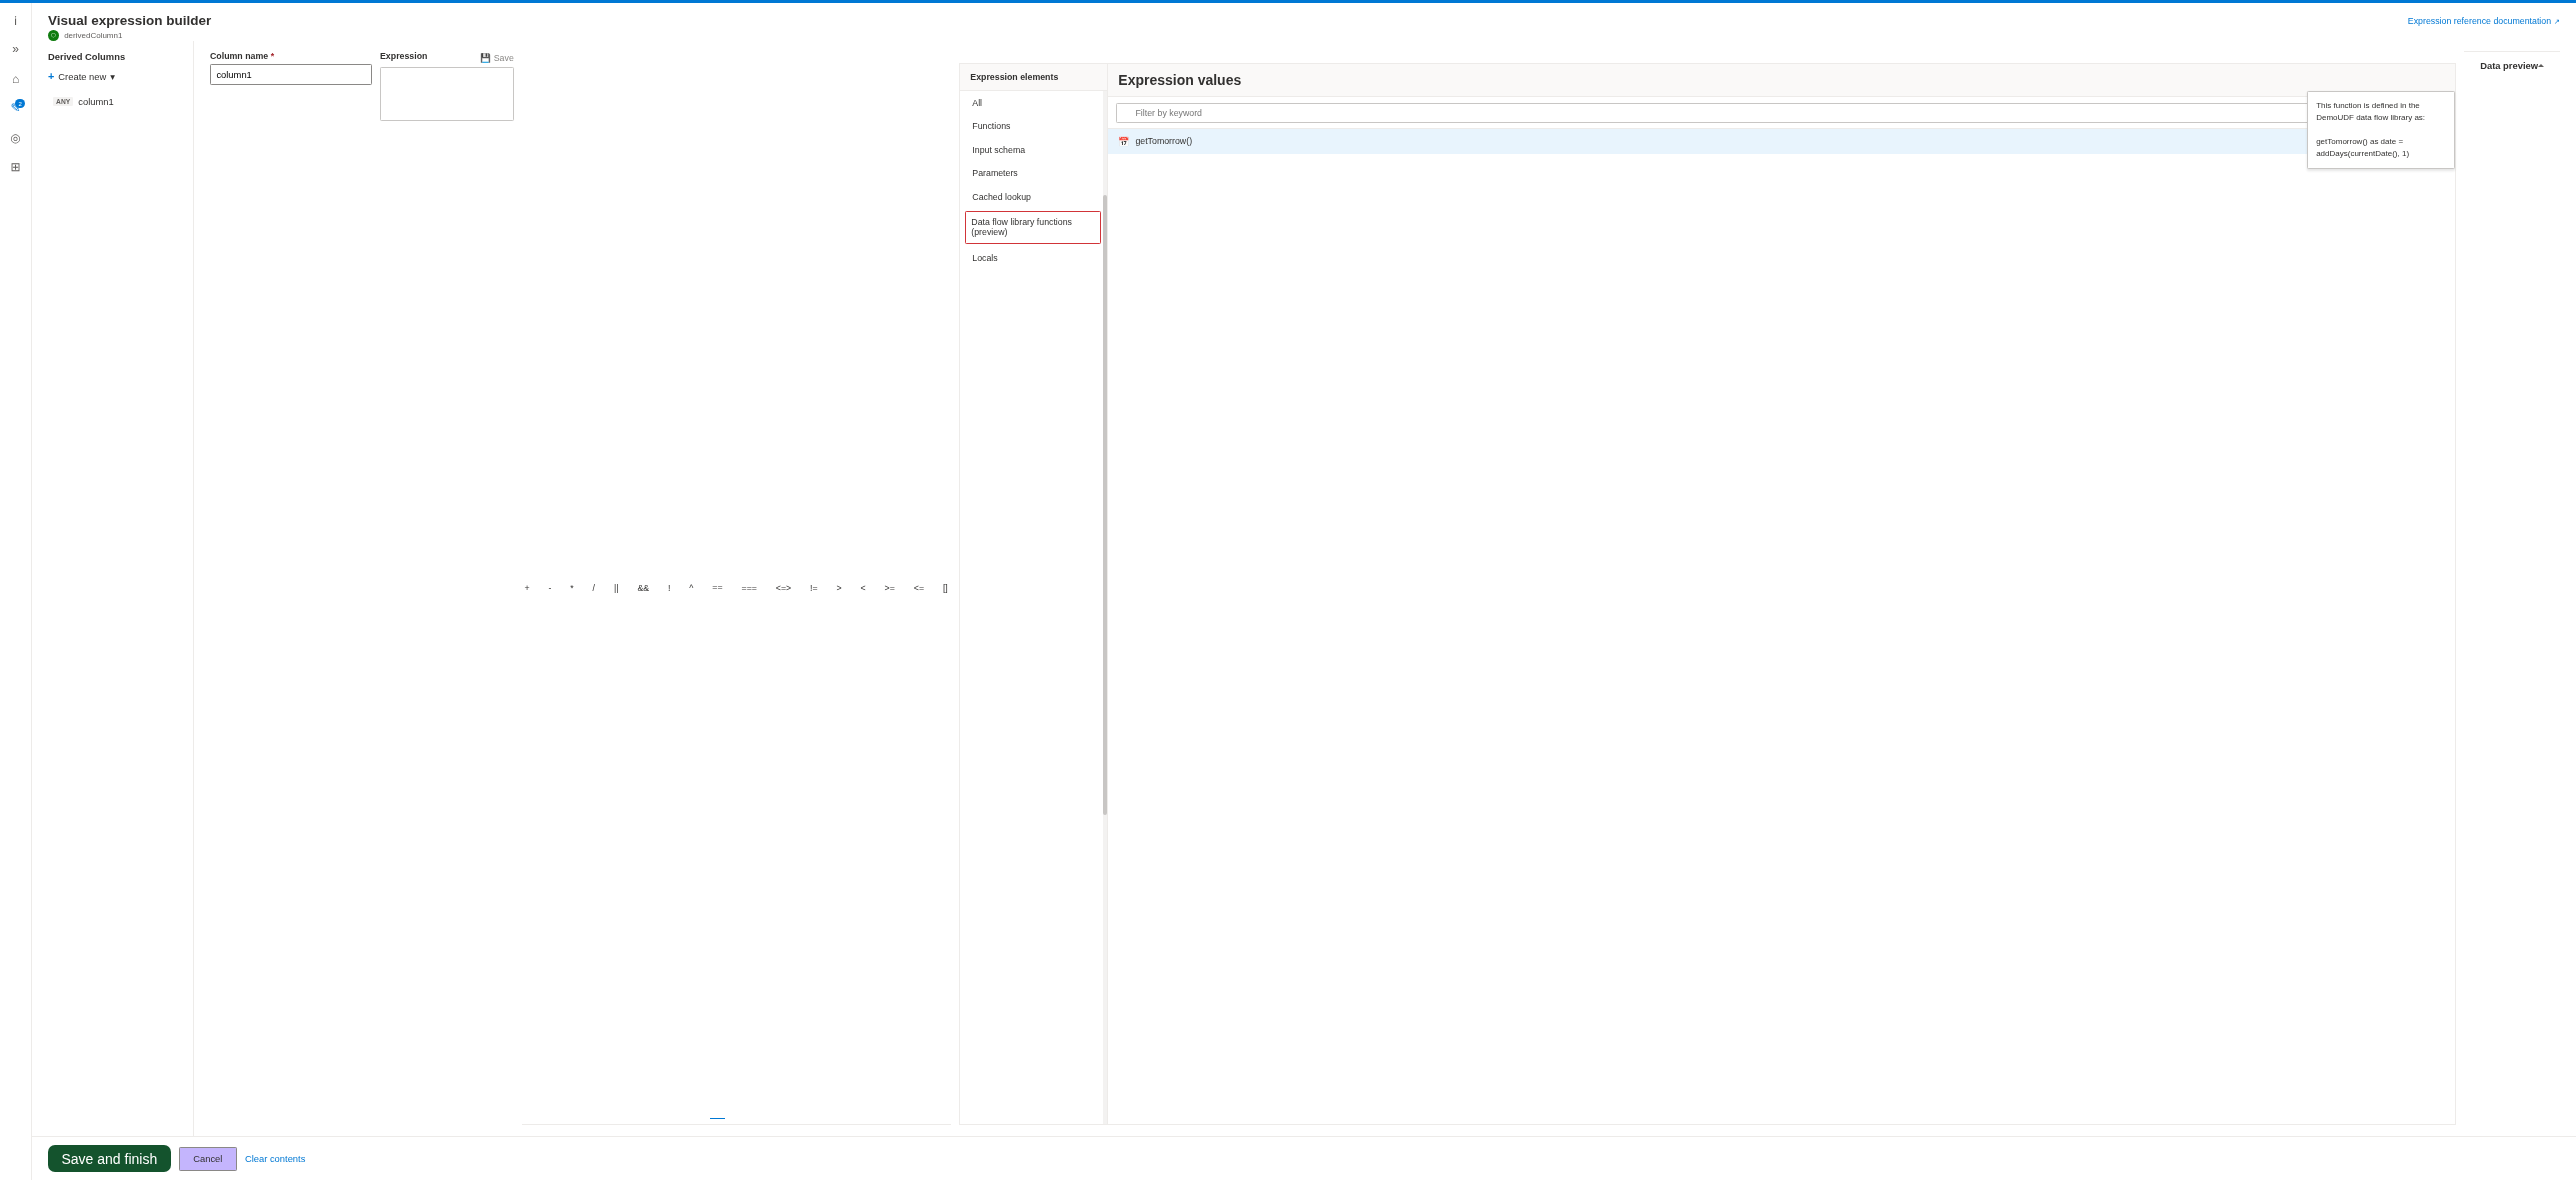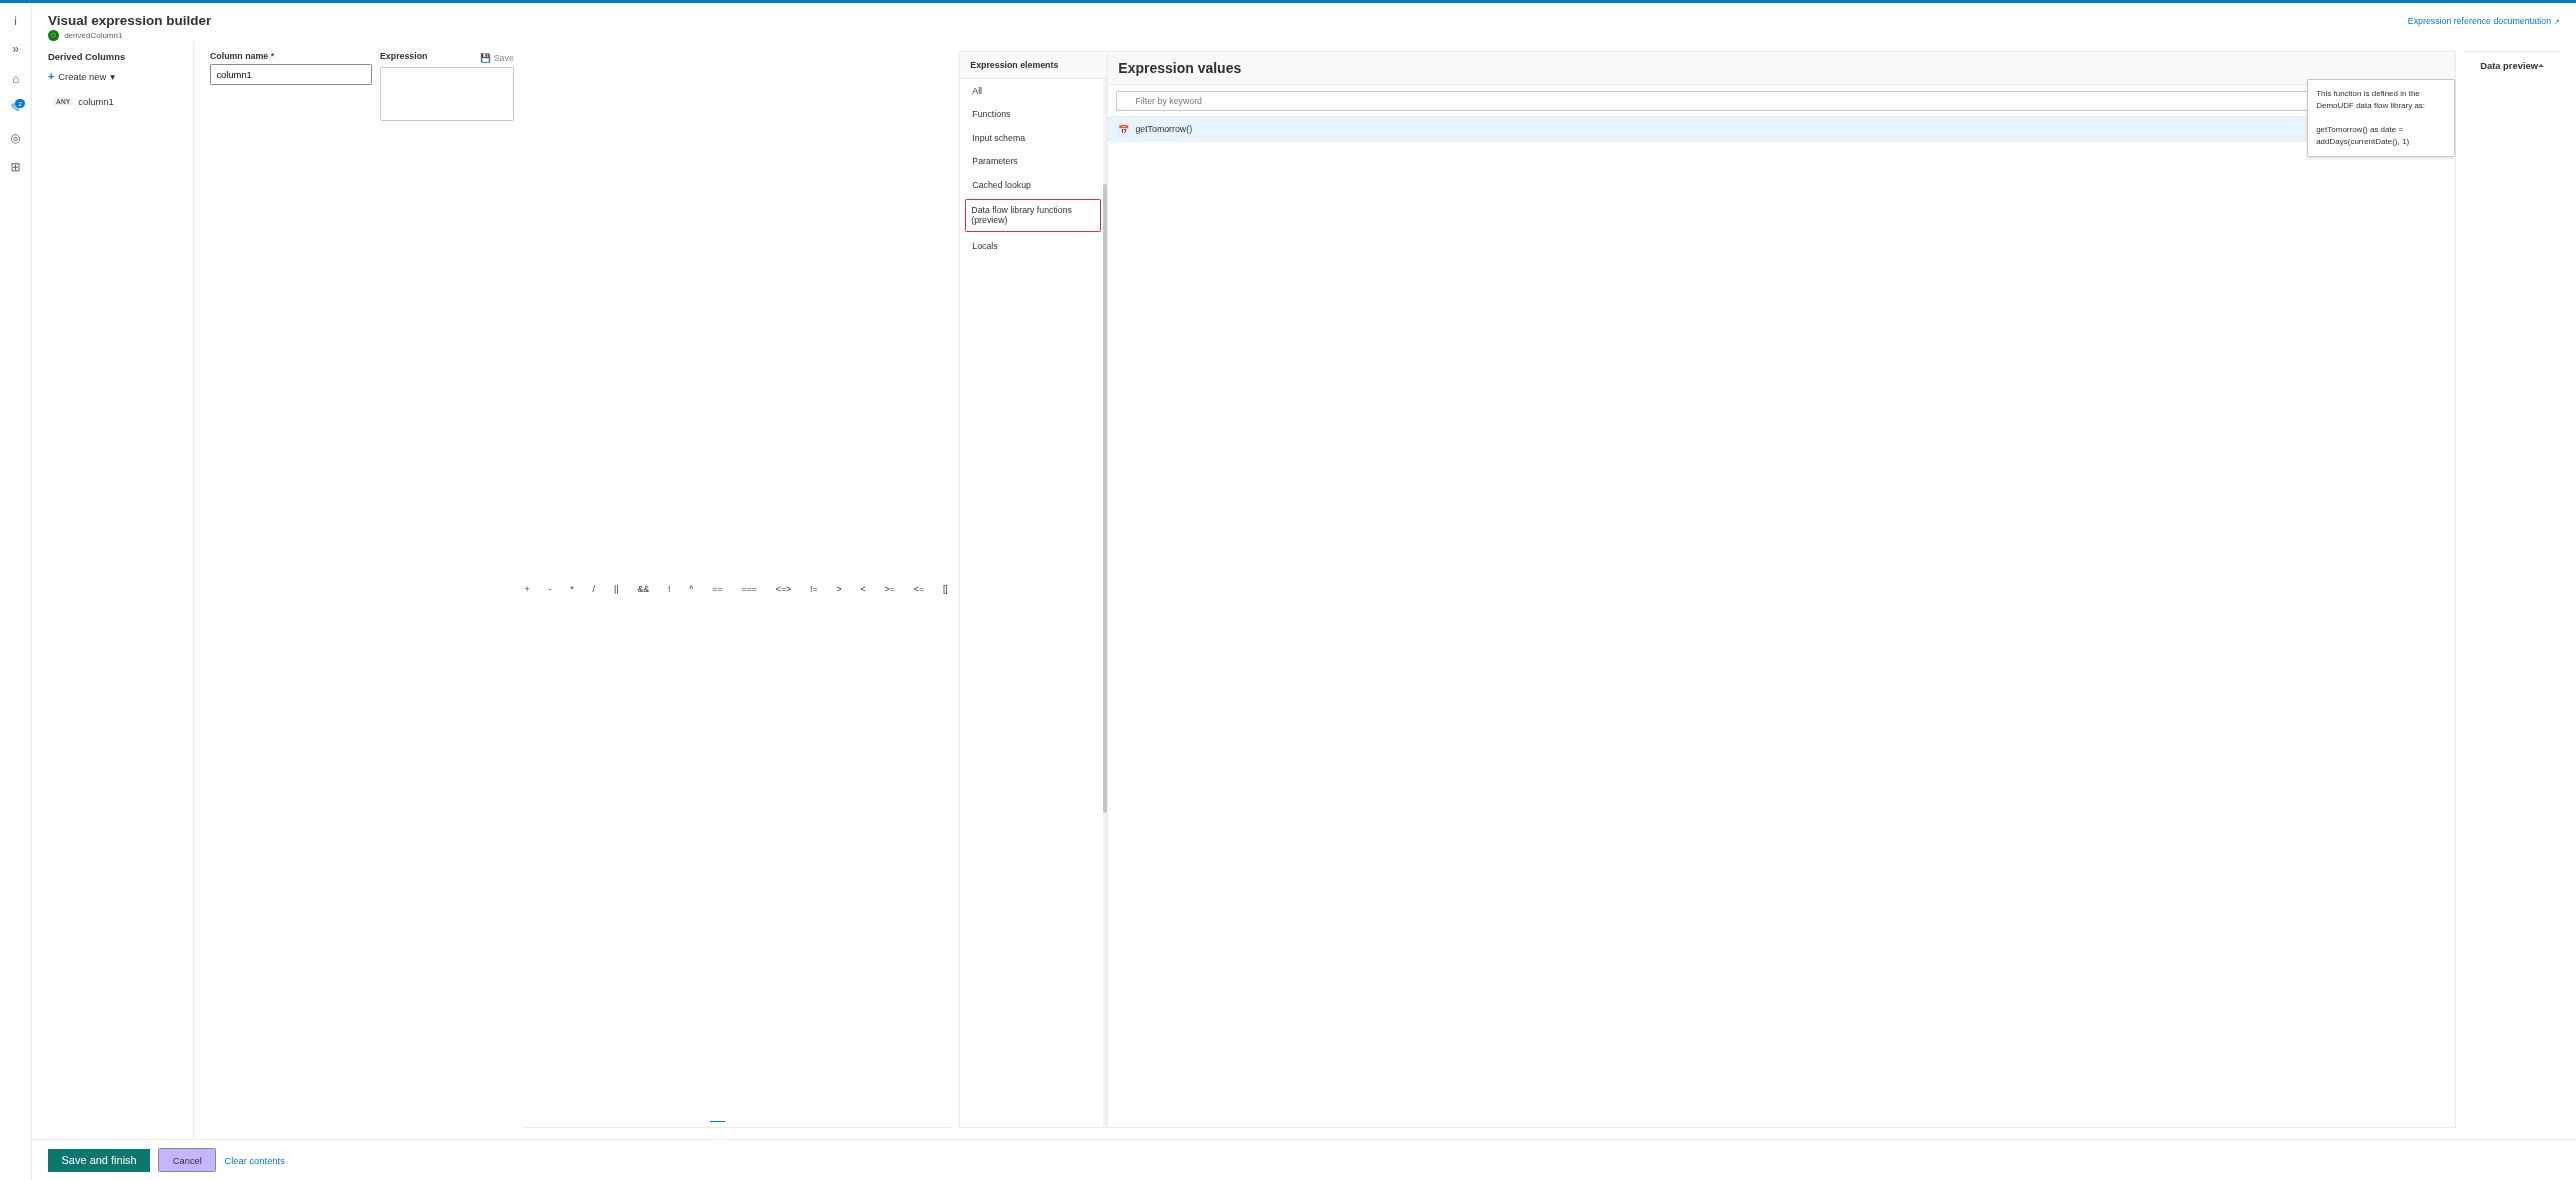--- a/index.html
+++ b/index.html
@@ -264,20 +264,21 @@
     .operator-btn.active-op { border-bottom: 1.3px solid #0078d4; }
 
     
     .expression-elements-layout {
       display: flex;
       gap: 0;
       flex: 1;
       border: 0.7px solid #edebe9;
       min-height: 189px;
       position: relative;
+      margin-top: 12px;
     }
 
     .elements-panel {
       width: 148px;
       border-right: 0.7px solid #edebe9;
       display: flex;
       flex-direction: column;
       flex-shrink: 0;
     }
 
@@ -432,26 +433,26 @@
     .footer {
       display: flex;
       align-items: center;
       gap: 8px;
       padding: 8px 16px;
       border-top: 0.7px solid #edebe9;
       flex-shrink: 0;
     }
 
     .btn-primary {
-      background: #0f766e;
+      background: #14532d;
       color: white;
       border: none;
       padding: 5.4px 13.5px;
-      border-radius: 0;
-      font-size: 11px;
+      border-radius: 7px;
+      font-size: 14px;
       cursor: pointer;
     }
 
     .btn-secondary {
       background: #c4b5fd;
       color: #323130;
       border: 0.7px solid #8a8886;
       padding: 5.4px 13.5px;
       border-radius: 1.3px;
       font-size: 9.4px;

